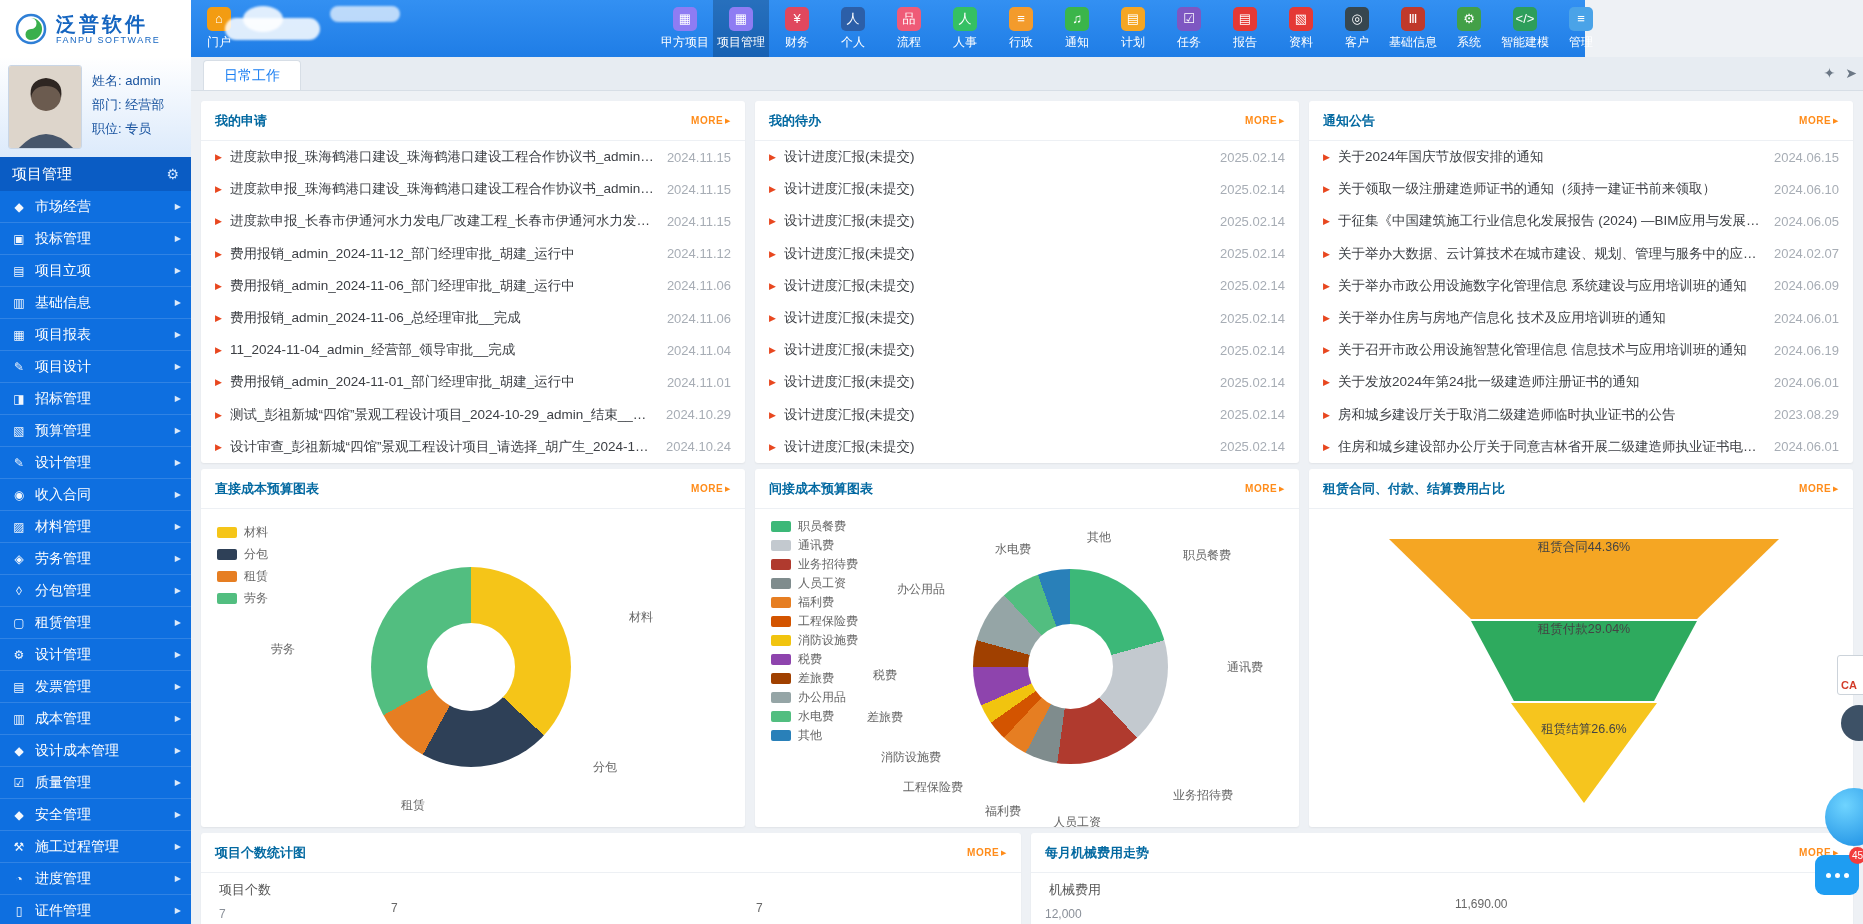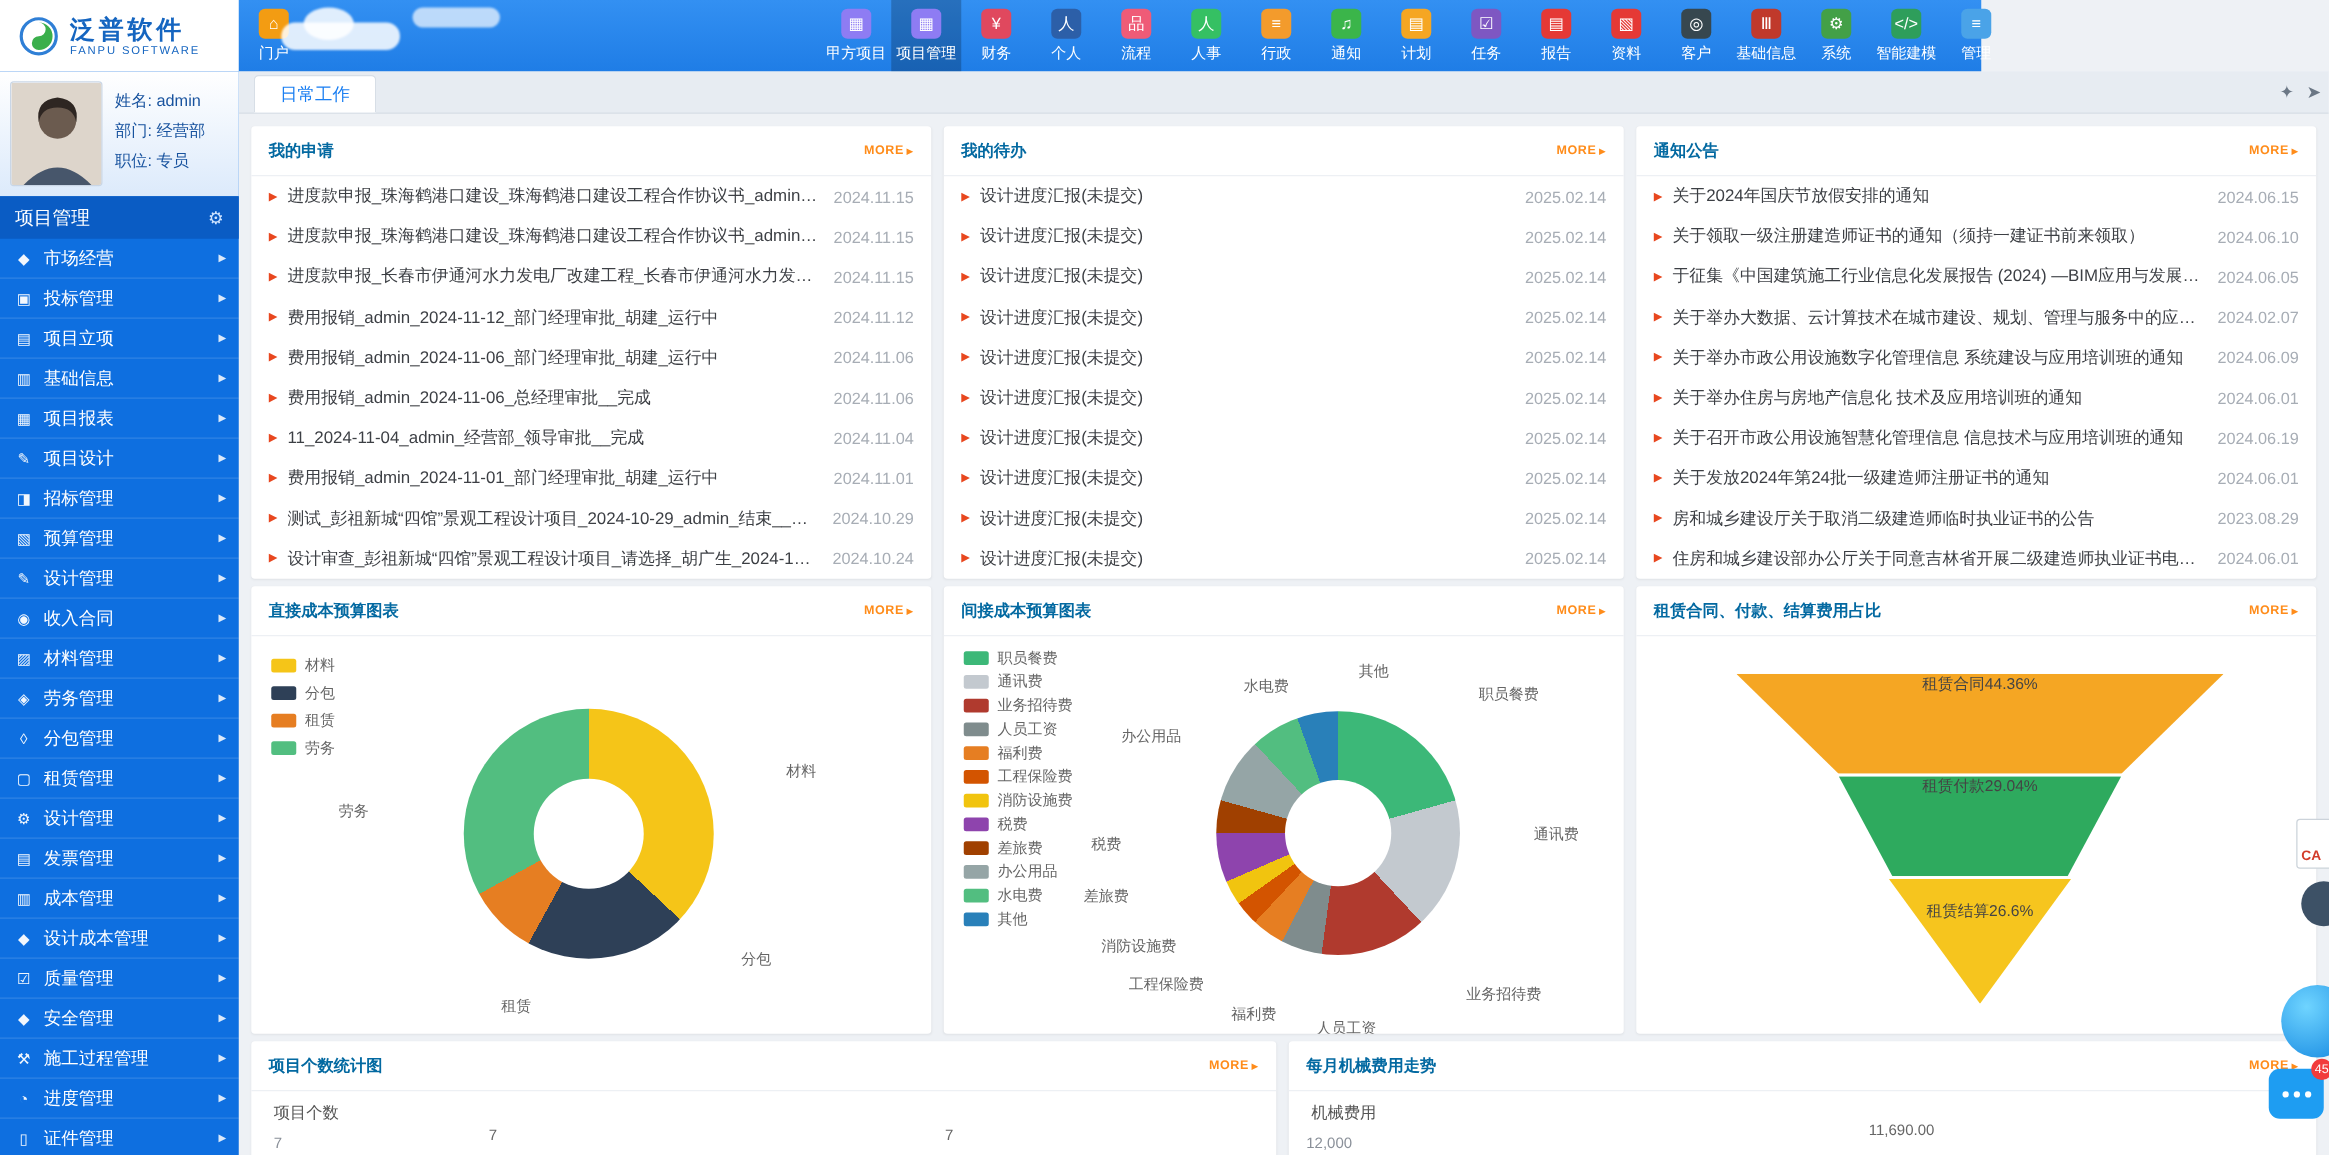--- a/index.html
+++ b/index.html
@@ -763,21 +763,21 @@
         <div class="panel-h">
           <span class="panel-title">每月机械费用走势</span>
           <span class="more">
               <span>MORE</span>
               <span class="arr">▶</span>
             </span>
         </div>
         <div class="chart-body">
           <span class="mini-label" style="left:18px;top:8px;">机械费用</span>
           <span class="mini-tick" style="left:14px;top:34px;">12,000</span>
-          <span class="mini-val" style="left:464px;top:24px;">11,690.00</span>
+          <span class="mini-val" style="left:424px;top:24px;">11,690.00</span>
 
         </div>
       </div>
     </div>
 
   </div>
 </div>
 
 <div class="float-ca">CA</div>
 <div class="float-dark"></div>

